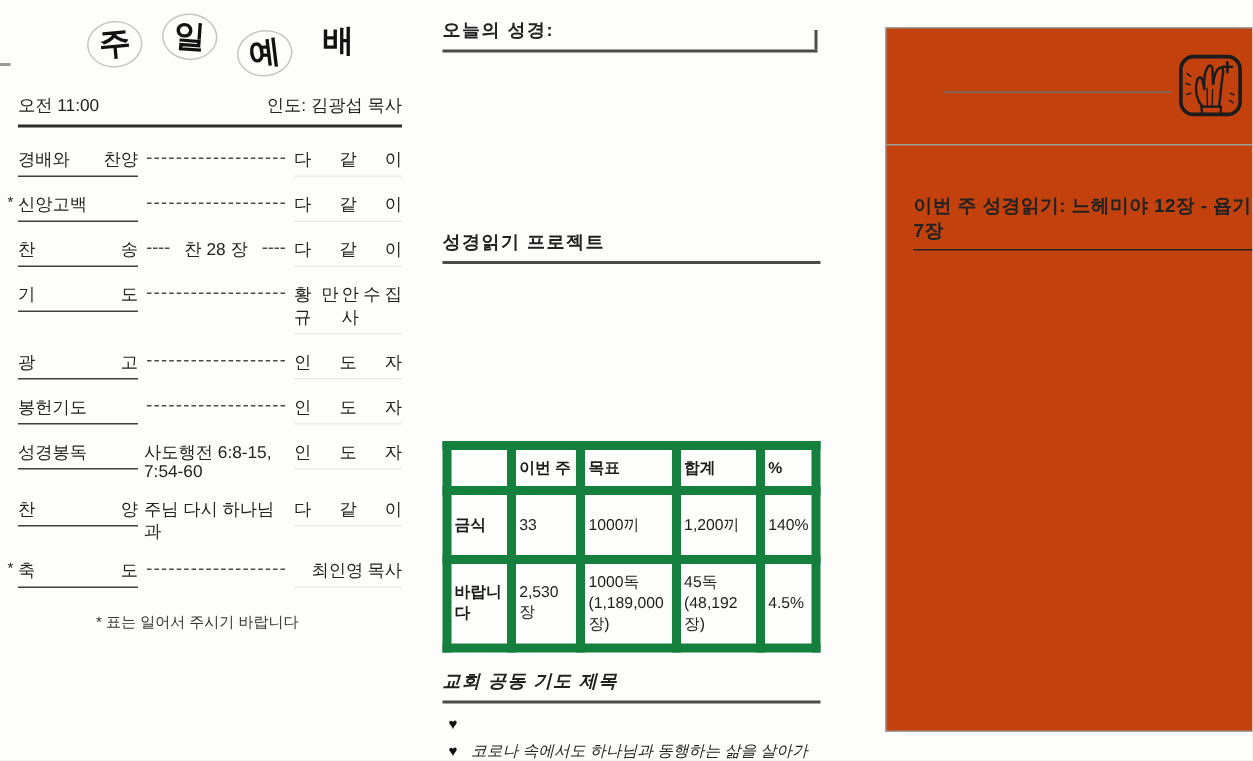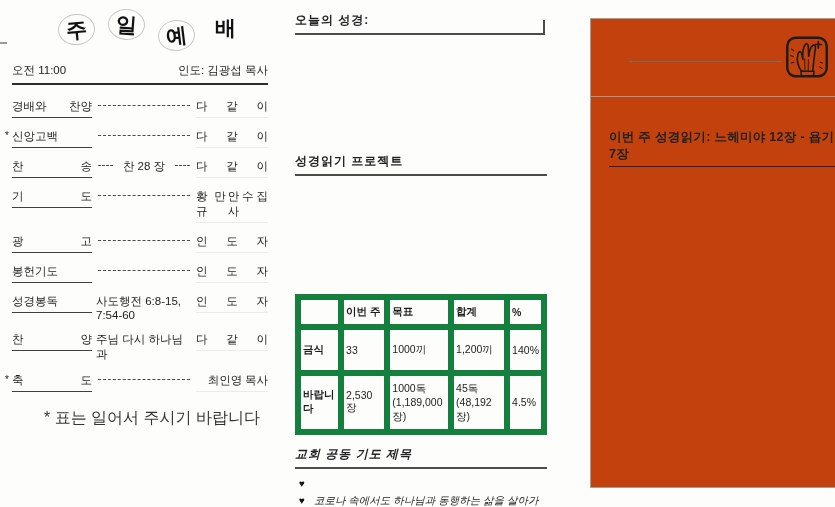--- a/index.html
+++ b/index.html
@@ -24,21 +24,21 @@
   .mark{position:absolute; left:-7px; top:1px; font-size:10px;}
   .oname{display:inline-block; width:80px; text-align:justify; text-align-last:justify;
     border-bottom:1px solid #404040; padding-bottom:3px; flex:none;}
   .oright{display:inline-block; width:72px; text-align:justify; text-align-last:justify;
     border-bottom:1px solid #ececea; padding-bottom:3px; flex:none;font-family:Liberation Serif, serif;}
   .oright.wide{text-align:right; text-align-last:right;}
   .oright.two{display:flex; flex-direction:row; gap:2px;}
   .lead{flex:1; height:0.55em; border-bottom:1.4px dashed #4a4a4a; margin:0 6px;}
   .ocenter{flex:1; padding:0 4px;}
   .ocenter.sermon{font-weight:bold; font-size:12.5px; letter-spacing:0.5px;}
-  .footnote{margin:16px 0 0 32px; font-size:16px; color:#333;}
+  .footnote{margin:16px 0 0 52px; font-size:10px; color:#333;}
   .scan-mark{position:absolute; left:0; top:42px; width:7px; height:2px; background:#9a9a96;}
   
   .panel-mid{position:absolute; left:295px; top:12px; width:252px;}
   .sec-title{font-size:12px; font-weight:bold; letter-spacing:1px; padding-bottom:4px;
     border-bottom:2.5px solid #4b4b48; position:relative;}
   .scripture-head{width:250px;}
   .scripture-head::after{content:""; position:absolute; right:0; bottom:0; width:2px; height:13px; background:#4b4b48;}
   .project{margin-top:118px;}
   table{border-collapse:collapse; width:100%; margin-top:9px; font-size:10.5px; color:#1d1d1d;}
   th,td{border:6px solid #15803d; text-align:left; padding:5px 2px;}

